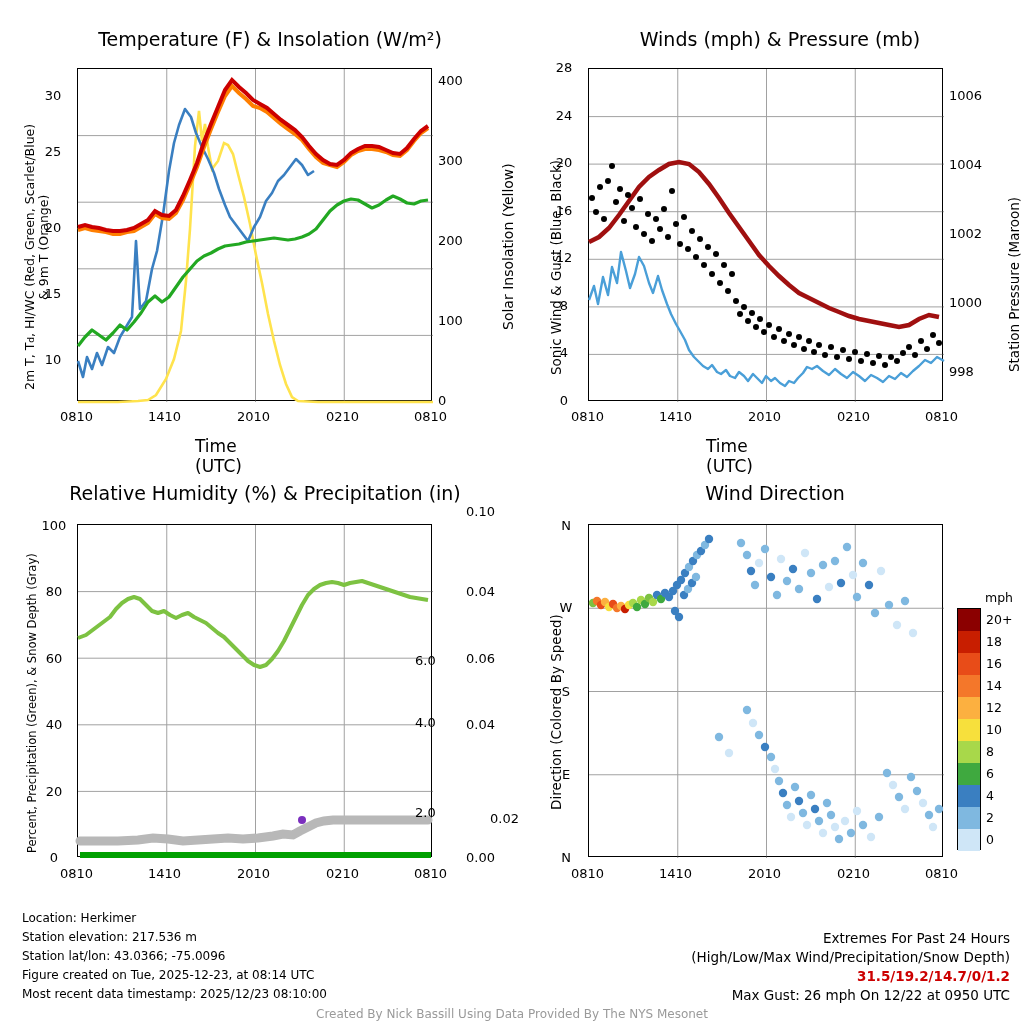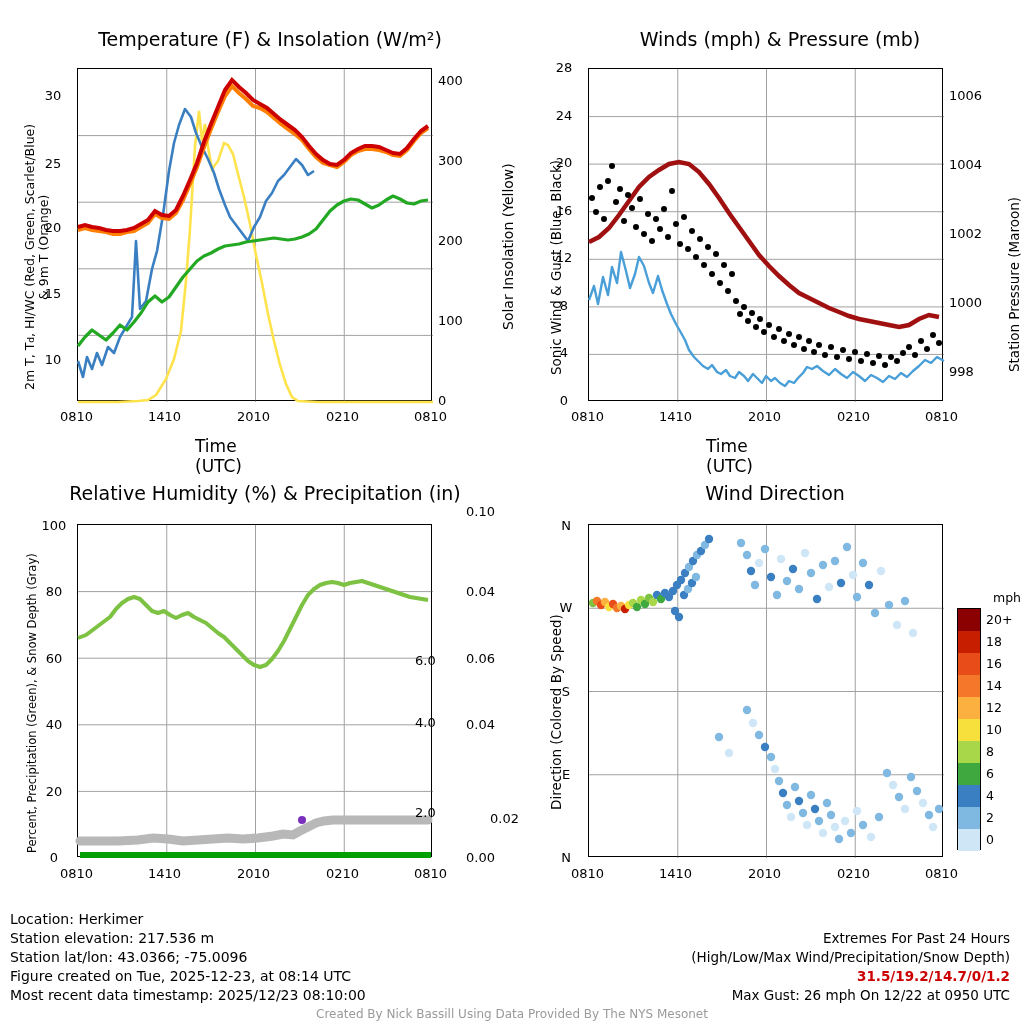--- a/index.html
+++ b/index.html
@@ -5,21 +5,21 @@
   html,body{margin:0;padding:0;background:#ffffff;}
   body{width:1024px;height:1024px;font-family:"DejaVu Sans","Liberation Sans",sans-serif;color:#000;position:relative;overflow:hidden;}
   .panel{position:absolute;}
   .ptitle{position:absolute;text-align:center;font-size:19px;white-space:nowrap;}
   .axis-label{position:absolute;font-size:14px;}
   .vlabel{transform-origin:0 0;transform:rotate(-90deg);white-space:nowrap;}
   .plotbox{position:absolute;border:1px solid #000;box-sizing:border-box;background:#fff;}
   .tick{position:absolute;font-size:13px;}
   .ytick{text-align:center;}
   svg{position:absolute;left:0;top:0;overflow:visible;}
-  .footer-left{position:absolute;left:10px;font-size:14px;}
+  .footer-left{position:absolute;left:22px;font-size:12px;}
   .footer-right{position:absolute;font-size:13.5px;text-align:right;right:14px;}
   .red{color:#cc0000;font-weight:bold;}
   .credit{position:absolute;width:100%;text-align:center;font-size:12px;color:#9a9a9a;}
   .legend-box{position:absolute;border:1px solid #000;box-sizing:border-box;}
   .legend-label{position:absolute;font-size:12.5px;}
 </style>
 </head>
 <body>
 
 <div class="panel">
@@ -46,21 +46,21 @@
 
       <polyline fill="none" stroke="#ff7f00" stroke-width="4" points="0,161 7,159 14,161 21,162 28,163 35,165 42,165 49,163 56,162 63,158 70,154 77,145 84,149 91,150 98,144 105,131 112,115 119,98 126,78 133,60 140,43 147,27 154,17 161,24 168,30 175,37 182,39 189,43 196,49 203,55 210,60 217,65 224,71 231,80 238,88 245,94 252,96 259,98 266,93 273,86 280,82 287,80 294,80 301,81 308,83 315,86 322,87 329,81 336,72 343,64 350,59"></polyline>
 
       <polyline fill="none" stroke="#cc0000" stroke-width="4" points="0,158 7,156 14,158 21,159 28,161 35,162 42,162 49,161 56,159 63,155 70,151 77,142 84,146 91,147 98,141 105,127 112,111 119,94 126,73 133,55 140,38 147,21 154,11 161,18 168,24 175,31 182,35 189,39 196,45 203,51 210,56 217,61 224,68 231,77 238,85 245,91 252,95 259,96 266,91 273,84 280,80 287,77 294,77 301,78 308,81 315,84 322,85 329,79 336,70 343,62 350,57"></polyline>
     </svg>
   </div>
 
   <div class="tick ytick" style="left:36px;top:352px;width:34px;">10</div>
   <div class="tick ytick" style="left:36px;top:286px;width:34px;">15</div>
   <div class="tick ytick" style="left:36px;top:220px;width:34px;">20</div>
-  <div class="tick ytick" style="left:36px;top:156px;width:34px;">25</div>
+  <div class="tick ytick" style="left:36px;top:144px;width:34px;">25</div>
   <div class="tick ytick" style="left:36px;top:88px;width:34px;">30</div>
 
   <div class="tick" style="left:438px;top:393px;">0</div>
   <div class="tick" style="left:438px;top:313px;">100</div>
   <div class="tick" style="left:438px;top:233px;">200</div>
   <div class="tick" style="left:438px;top:153px;">300</div>
   <div class="tick" style="left:438px;top:73px;">400</div>
 
   <div class="tick" style="left:60px;top:409px;">0810</div>
   <div class="tick" style="left:148px;top:409px;">1410</div>
@@ -389,21 +389,21 @@
   <div class="tick" style="left:571px;top:866px;">0810</div>
   <div class="tick" style="left:659px;top:866px;">1410</div>
   <div class="tick" style="left:748px;top:866px;">2010</div>
   <div class="tick" style="left:837px;top:866px;">0210</div>
   <div class="tick" style="left:925px;top:866px;">0810</div>
 
   <div class="axis-label vlabel" style="left:548px;top:810px;font-size:13.5px;">Direction (Colored By Speed)</div>
 </div>
 
 <div class="panel">
-  <div class="legend-label" style="left:985px;top:590px;margin-left:8px;">mph</div>
+  <div class="legend-label" style="left:985px;top:590px;">mph</div>
   <div class="legend-box" style="left:957px;top:608px;width:24px;height:242px;">
     <div style="height:22px;background:#8b0000;"></div>
     <div style="height:22px;background:#c81e00;"></div>
     <div style="height:22px;background:#e84c18;"></div>
     <div style="height:22px;background:#f4772a;"></div>
     <div style="height:22px;background:#fcb040;"></div>
     <div style="height:22px;background:#f7e03c;"></div>
     <div style="height:22px;background:#a8d84a;"></div>
     <div style="height:22px;background:#3fa93f;"></div>
     <div style="height:22px;background:#3a7fc1;"></div>

